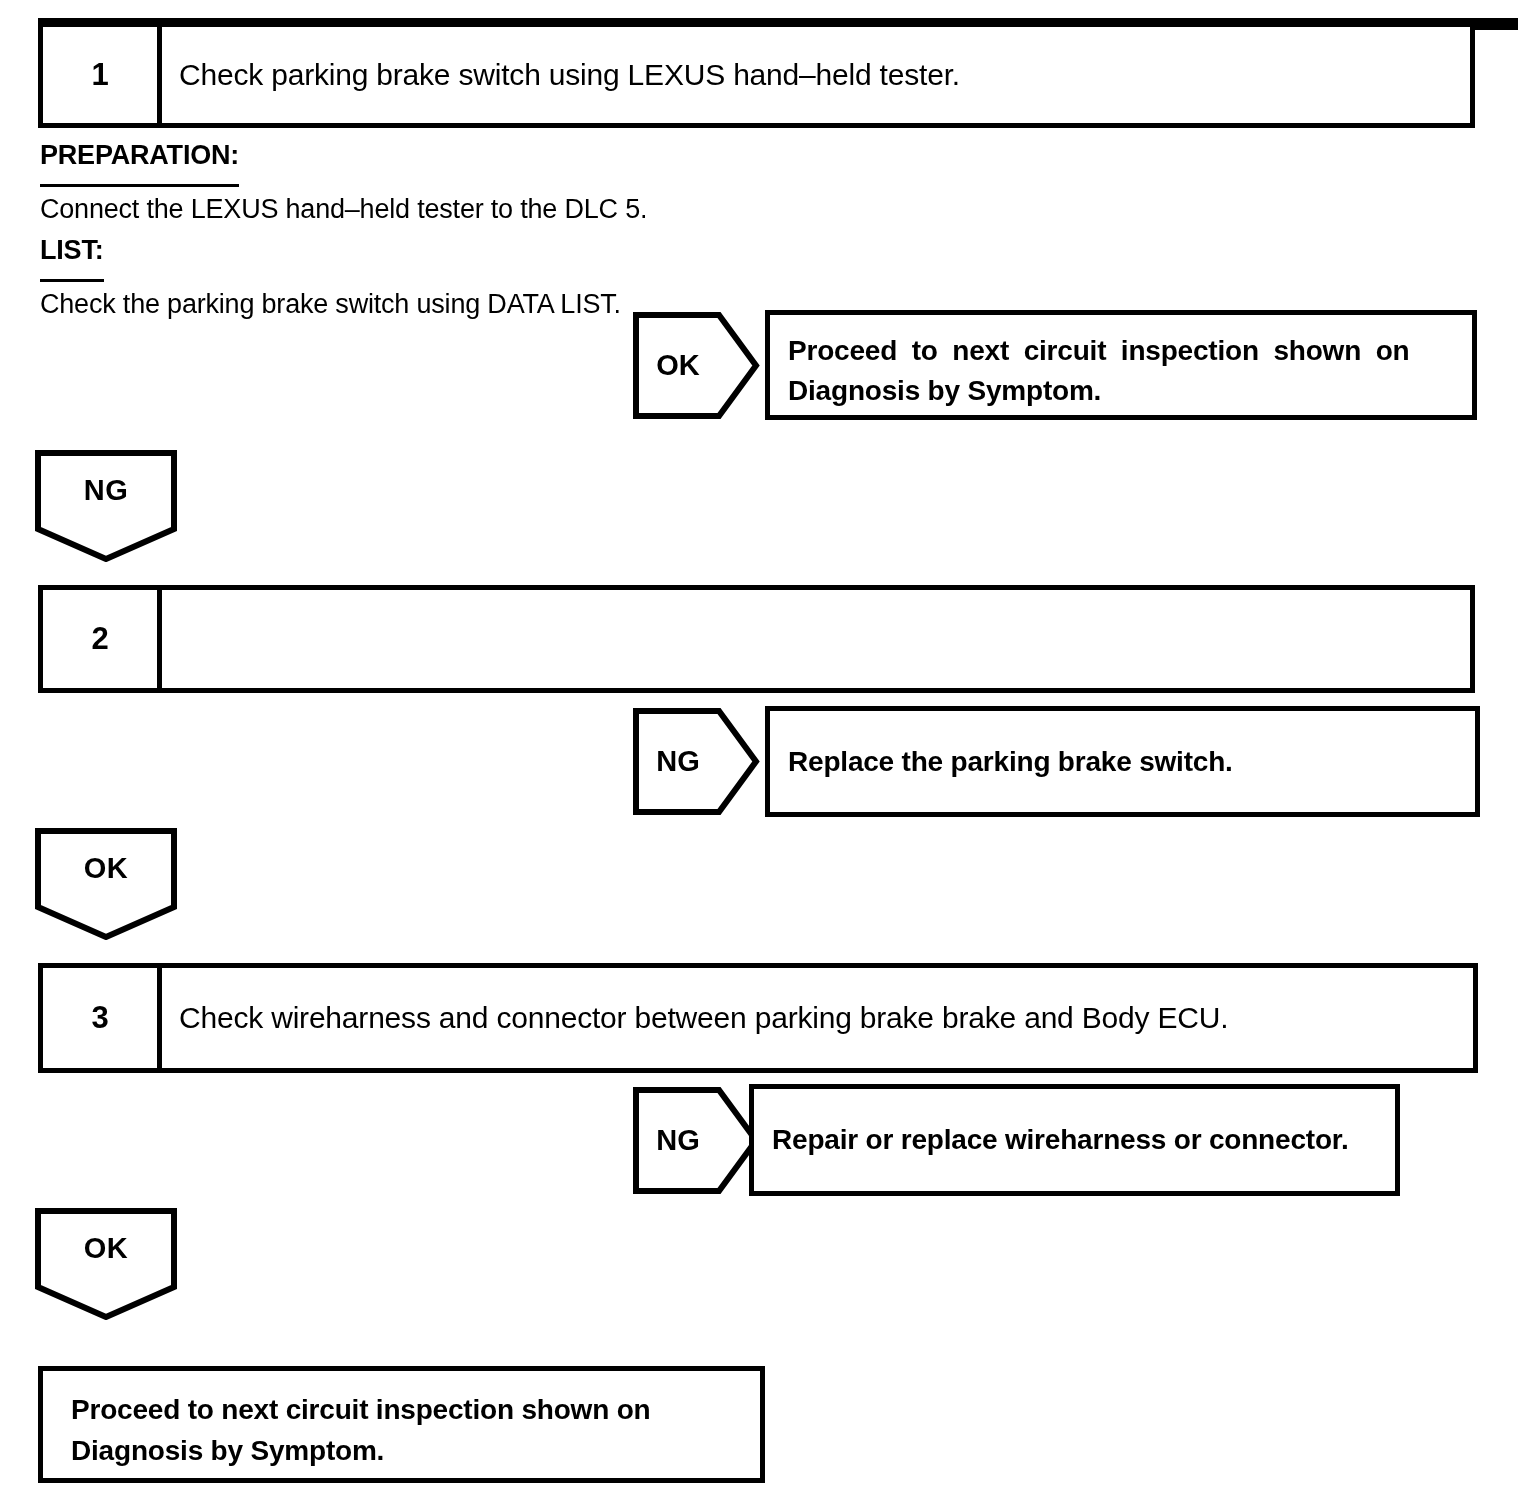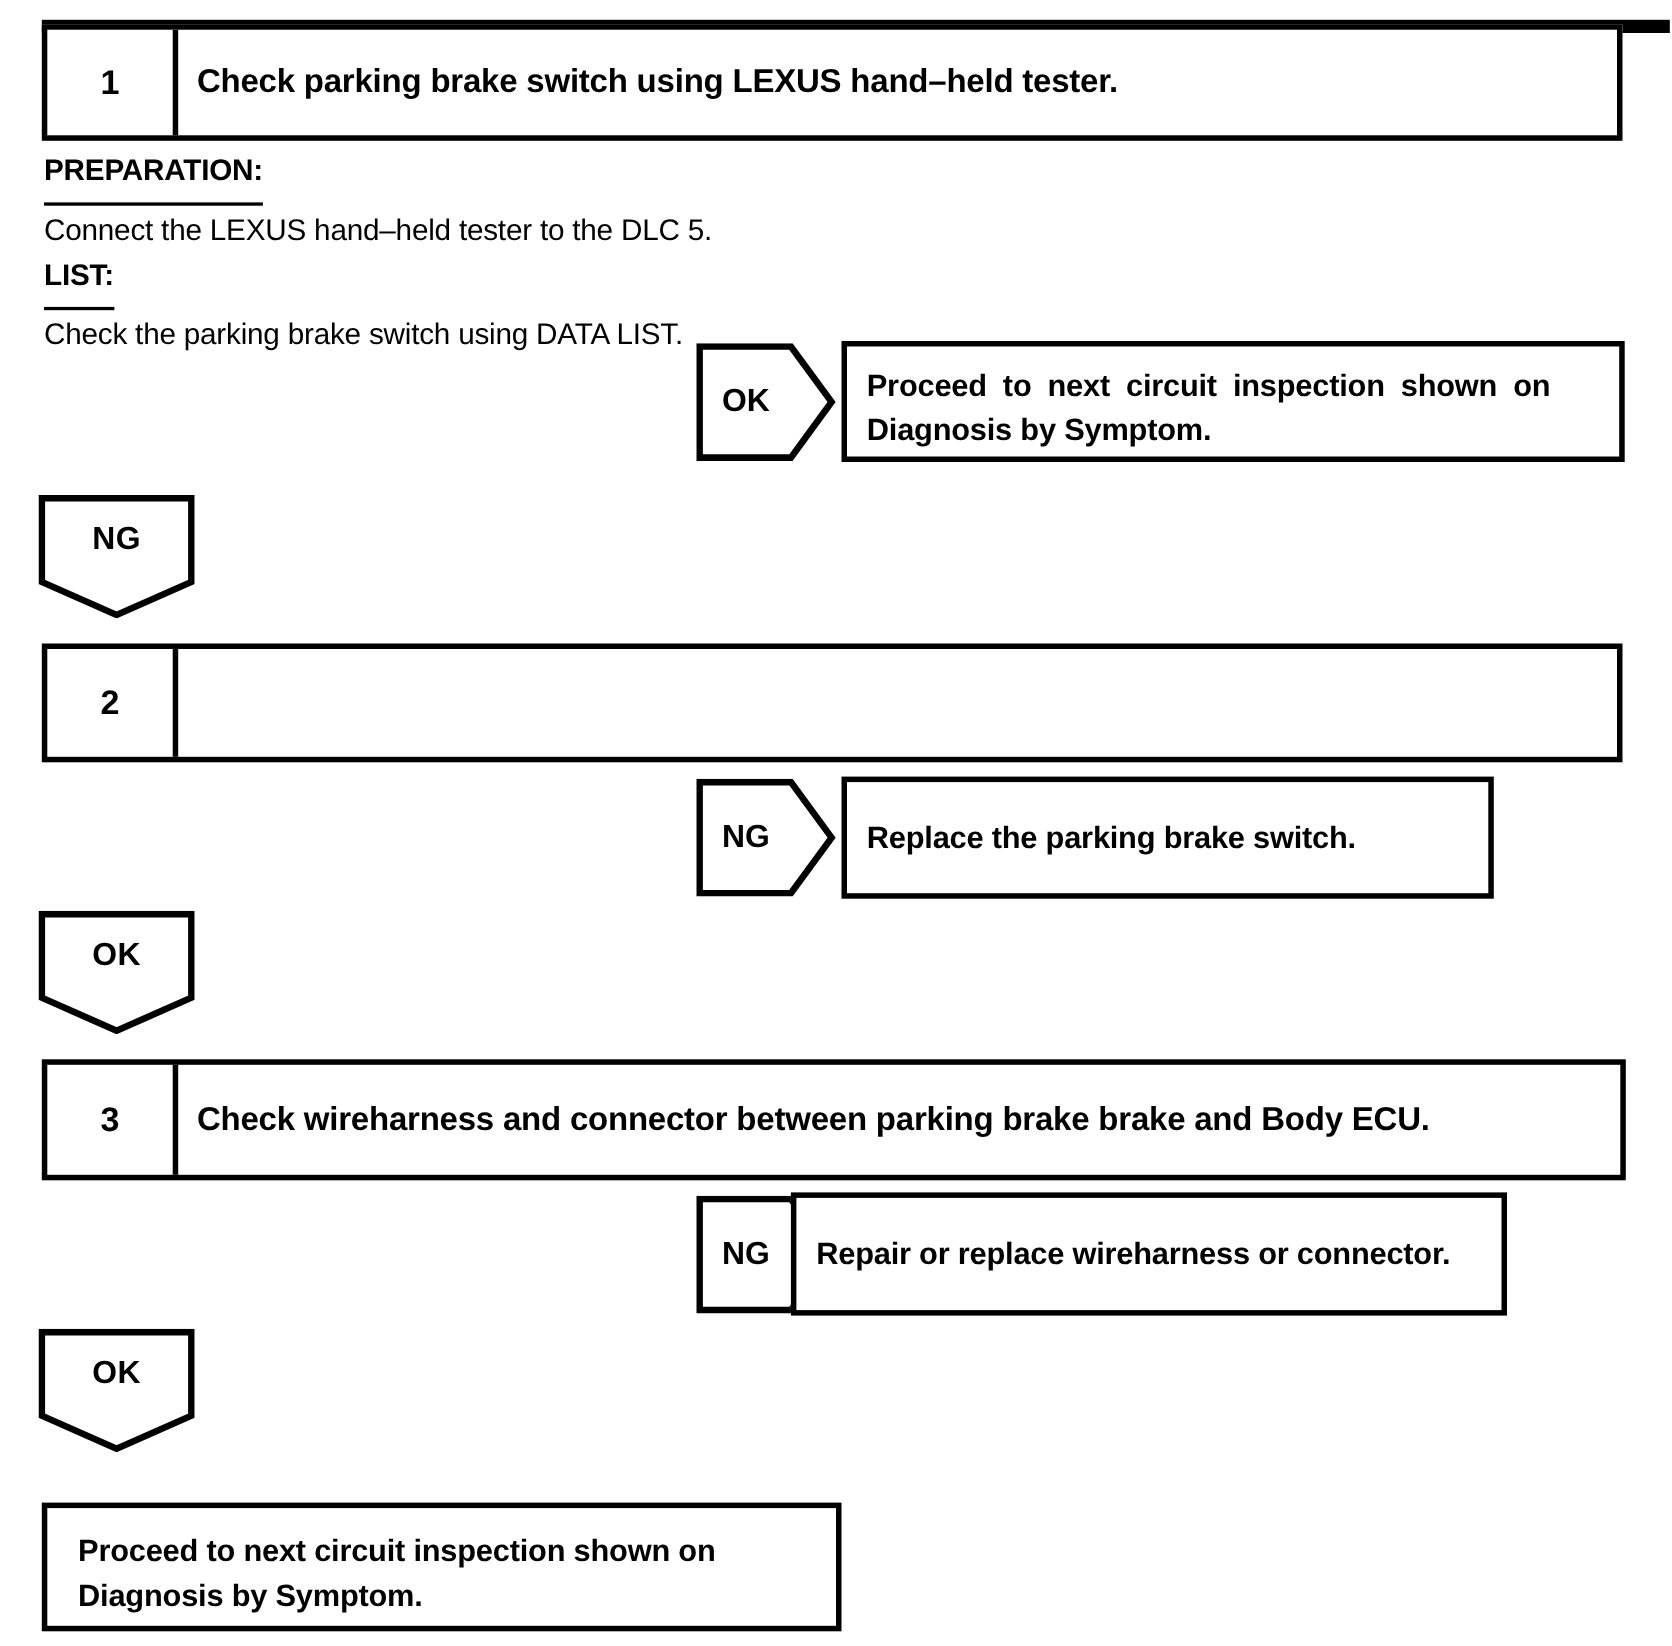--- a/index.html
+++ b/index.html
@@ -15,21 +15,21 @@
 
   
   .stepbox { border:5px solid #000; display:flex; background:#fff; }
   .numcell {
     width:114px; border-right:5px solid #000; flex:0 0 auto;
     display:flex; align-items:center; justify-content:center;
     font-weight:bold; font-size:31px;
   }
   .steptitle {
     flex:1; display:flex; align-items:center; padding-left:17px;
-    font-weight:bold; font-size:30px; letter-spacing:-0.2px;
+    font-weight:normal; font-size:30px; letter-spacing:-0.2px;
     padding-right:6px;
   }
 
   
   .textblock { font-size:27px; line-height:30px; }
   .ulabel {
     font-weight:bold; display:table; border-bottom:3px solid #000;
     padding-bottom:14px; margin-bottom:7px; letter-spacing:-0.2px;
   }
   .bodyline { margin-bottom:11px; letter-spacing:-0.2px; }
@@ -107,21 +107,21 @@
   <div class="abs stepbox" style="left:38px; top:585px; width:1437px; height:108px;">
     <div class="numcell">2</div>
   </div>
 
   <div class="abs conn-arrow" style="left:633px; top:708px;">
     <svg width="127" height="107" viewBox="0 0 127 107">
       <polygon points="3,3 86,3 123,53.5 86,104 3,104" fill="#ffffff" stroke="#000000" stroke-width="6"></polygon>
     </svg>
     <span class="conn-arrow-label">NG</span>
   </div>
-  <div class="abs branchbox one-line" style="left:765px; top:706px; width:593px; height:111px;">
+  <div class="abs branchbox one-line" style="left:765px; top:706px; width:715px; height:111px;">
     <div>Replace the parking brake switch.</div>
   </div>
 
   <div class="abs conn-down" style="left:35px; top:828px;">
     <svg width="142" height="112" viewBox="0 0 142 112">
       <polygon points="3,3 139,3 139,79 71,109 3,79" fill="#ffffff" stroke="#000000" stroke-width="6"></polygon>
     </svg>
     <span class="conn-down-label">OK</span>
   </div>
 
@@ -129,21 +129,21 @@
     <div class="numcell">3</div>
     <div class="steptitle">Check wireharness and connector between parking brake brake and Body ECU.</div>
   </div>
 
   <div class="abs conn-arrow" style="left:633px; top:1087px;">
     <svg width="127" height="107" viewBox="0 0 127 107">
       <polygon points="3,3 86,3 123,53.5 86,104 3,104" fill="#ffffff" stroke="#000000" stroke-width="6"></polygon>
     </svg>
     <span class="conn-arrow-label">NG</span>
   </div>
-  <div class="abs branchbox one-line" style="left:719px; top:1084px; width:651px; height:112px;">
+  <div class="abs branchbox one-line" style="left:749px; top:1084px; width:651px; height:112px;">
     <div>Repair or replace wireharness or connector.</div>
   </div>
 
   <div class="abs conn-down" style="left:35px; top:1208px;">
     <svg width="142" height="112" viewBox="0 0 142 112">
       <polygon points="3,3 139,3 139,79 71,109 3,79" fill="#ffffff" stroke="#000000" stroke-width="6"></polygon>
     </svg>
     <span class="conn-down-label">OK</span>
   </div>
 

